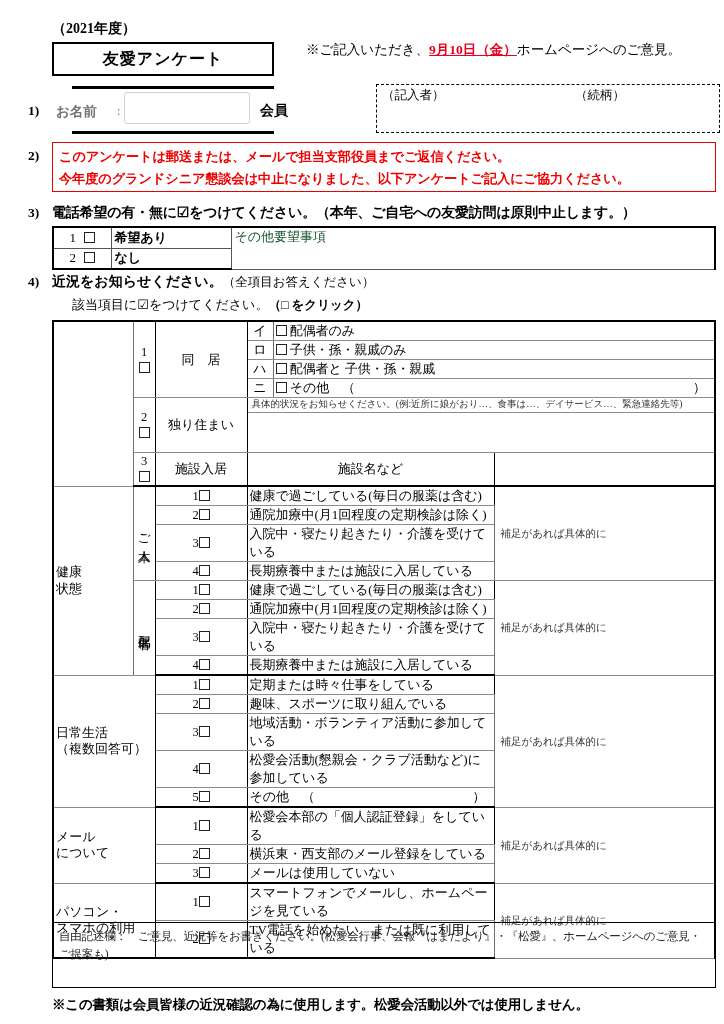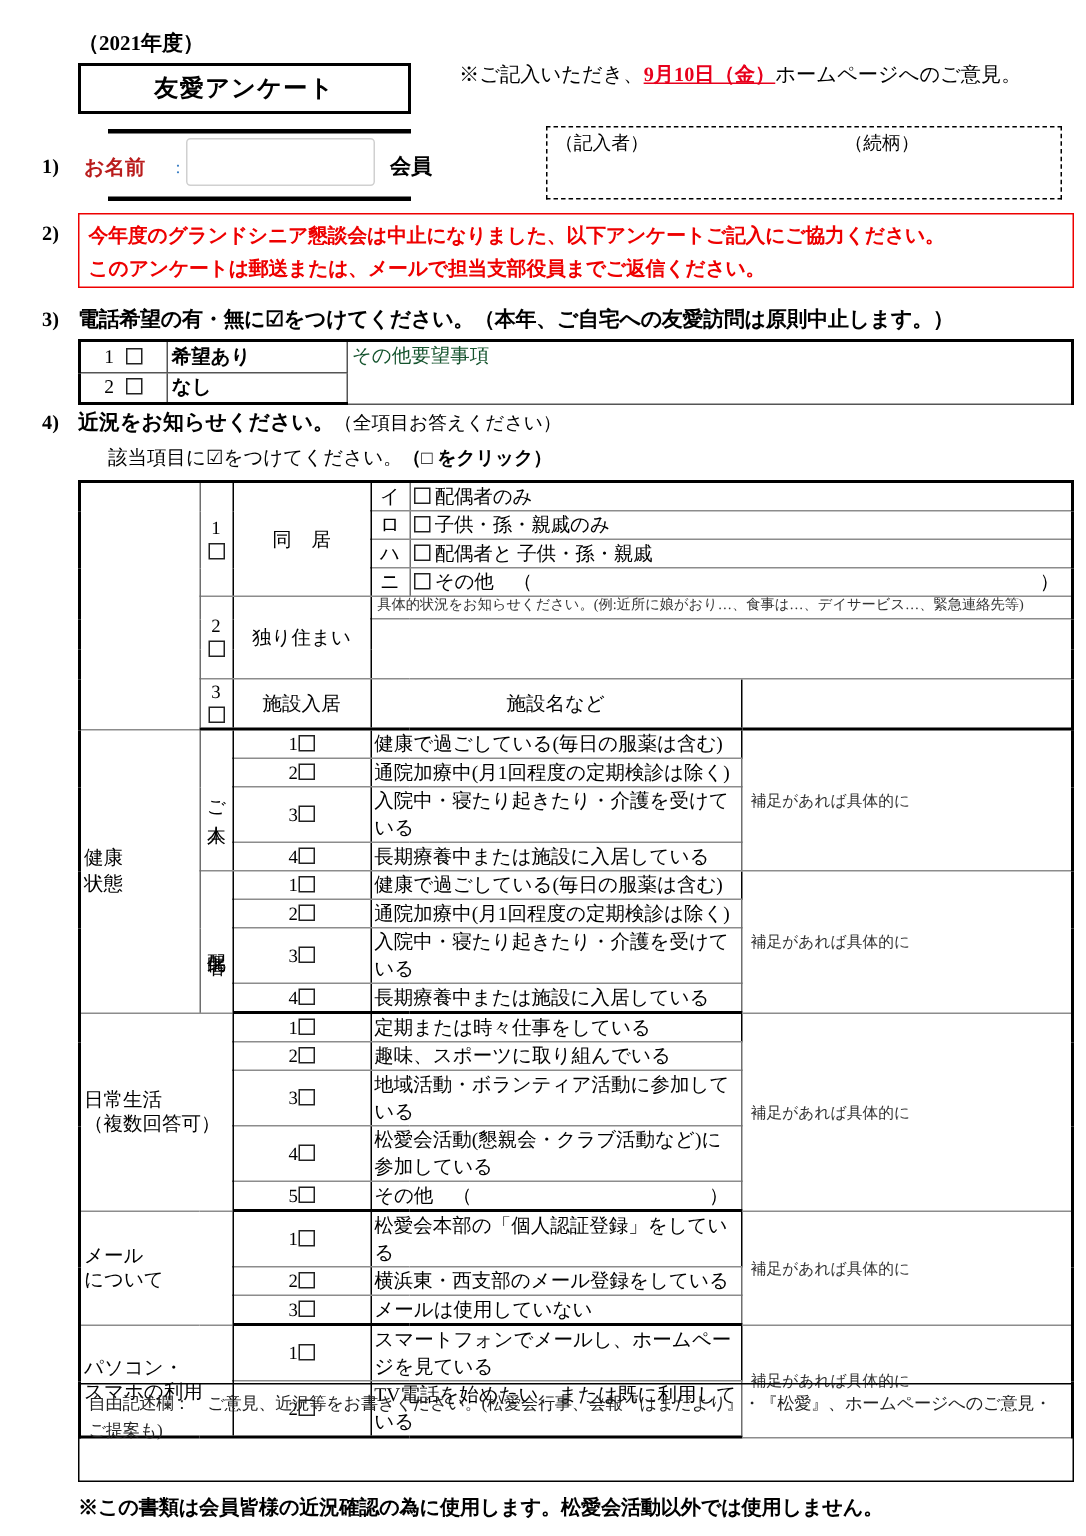--- a/index.html
+++ b/index.html
@@ -79,21 +79,21 @@
   .name-row .idx {
     position: absolute;
     left: 0px;
     top: 11px;
   }
   .name-row .lbl {
     position: absolute;
     left: 28px;
     top: 11px;
     font-size: 13.5px;
-    color: #b91c1c;
+    color: #737373;
     font-weight: bold;
   }
   .name-row .colon {
     position: absolute;
     left: 89px;
     top: 12px;
     font-size: 12px;
     color: #3b7fc4;
   }
   .name-input {
@@ -131,21 +131,21 @@
     left: 72px;
     top: 131px;
     width: 202px;
     height: 3px;
     background: #000;
   }
 
   
   .writer-box {
     position: absolute;
-    left: 364px;
+    left: 376px;
     top: 84px;
     width: 344px;
     height: 49px;
     border: 1.6px dashed #000;
     box-sizing: border-box;
   }
   .writer-box .w1 {
     position: absolute;
     left: 5px;
     top: 2px;
@@ -359,22 +359,22 @@
   </div>
   <div class="rule-bottom"></div>
 
   <div class="writer-box">
     <span class="w1">（記入者）</span>
     <span class="w2">（続柄）</span>
   </div>
 
   <span class="alert-idx num-label">2)</span>
   <div class="alert-box">
+    <p>このアンケートは郵送または、メールで担当支部役員までご返信ください。</p>
     <p>今年度のグランドシニア懇談会は中止になりました、以下アンケートご記入にご協力ください。</p>
-    <p>このアンケートは郵送または、メールで担当支部役員までご返信ください。</p>
   </div>
 
   <span class="s3-idx num-label">3)</span>
   <div class="s3-title">電話希望の有・無に☑をつけてください。（本年、ご自宅への友愛訪問は原則中止します。）</div>
 
   <table class="tel-table">
     <tbody>
         <tr>
       <td class="tel-num outer-l outer-t">
         <span>1</span><span class="cbx"></span>

